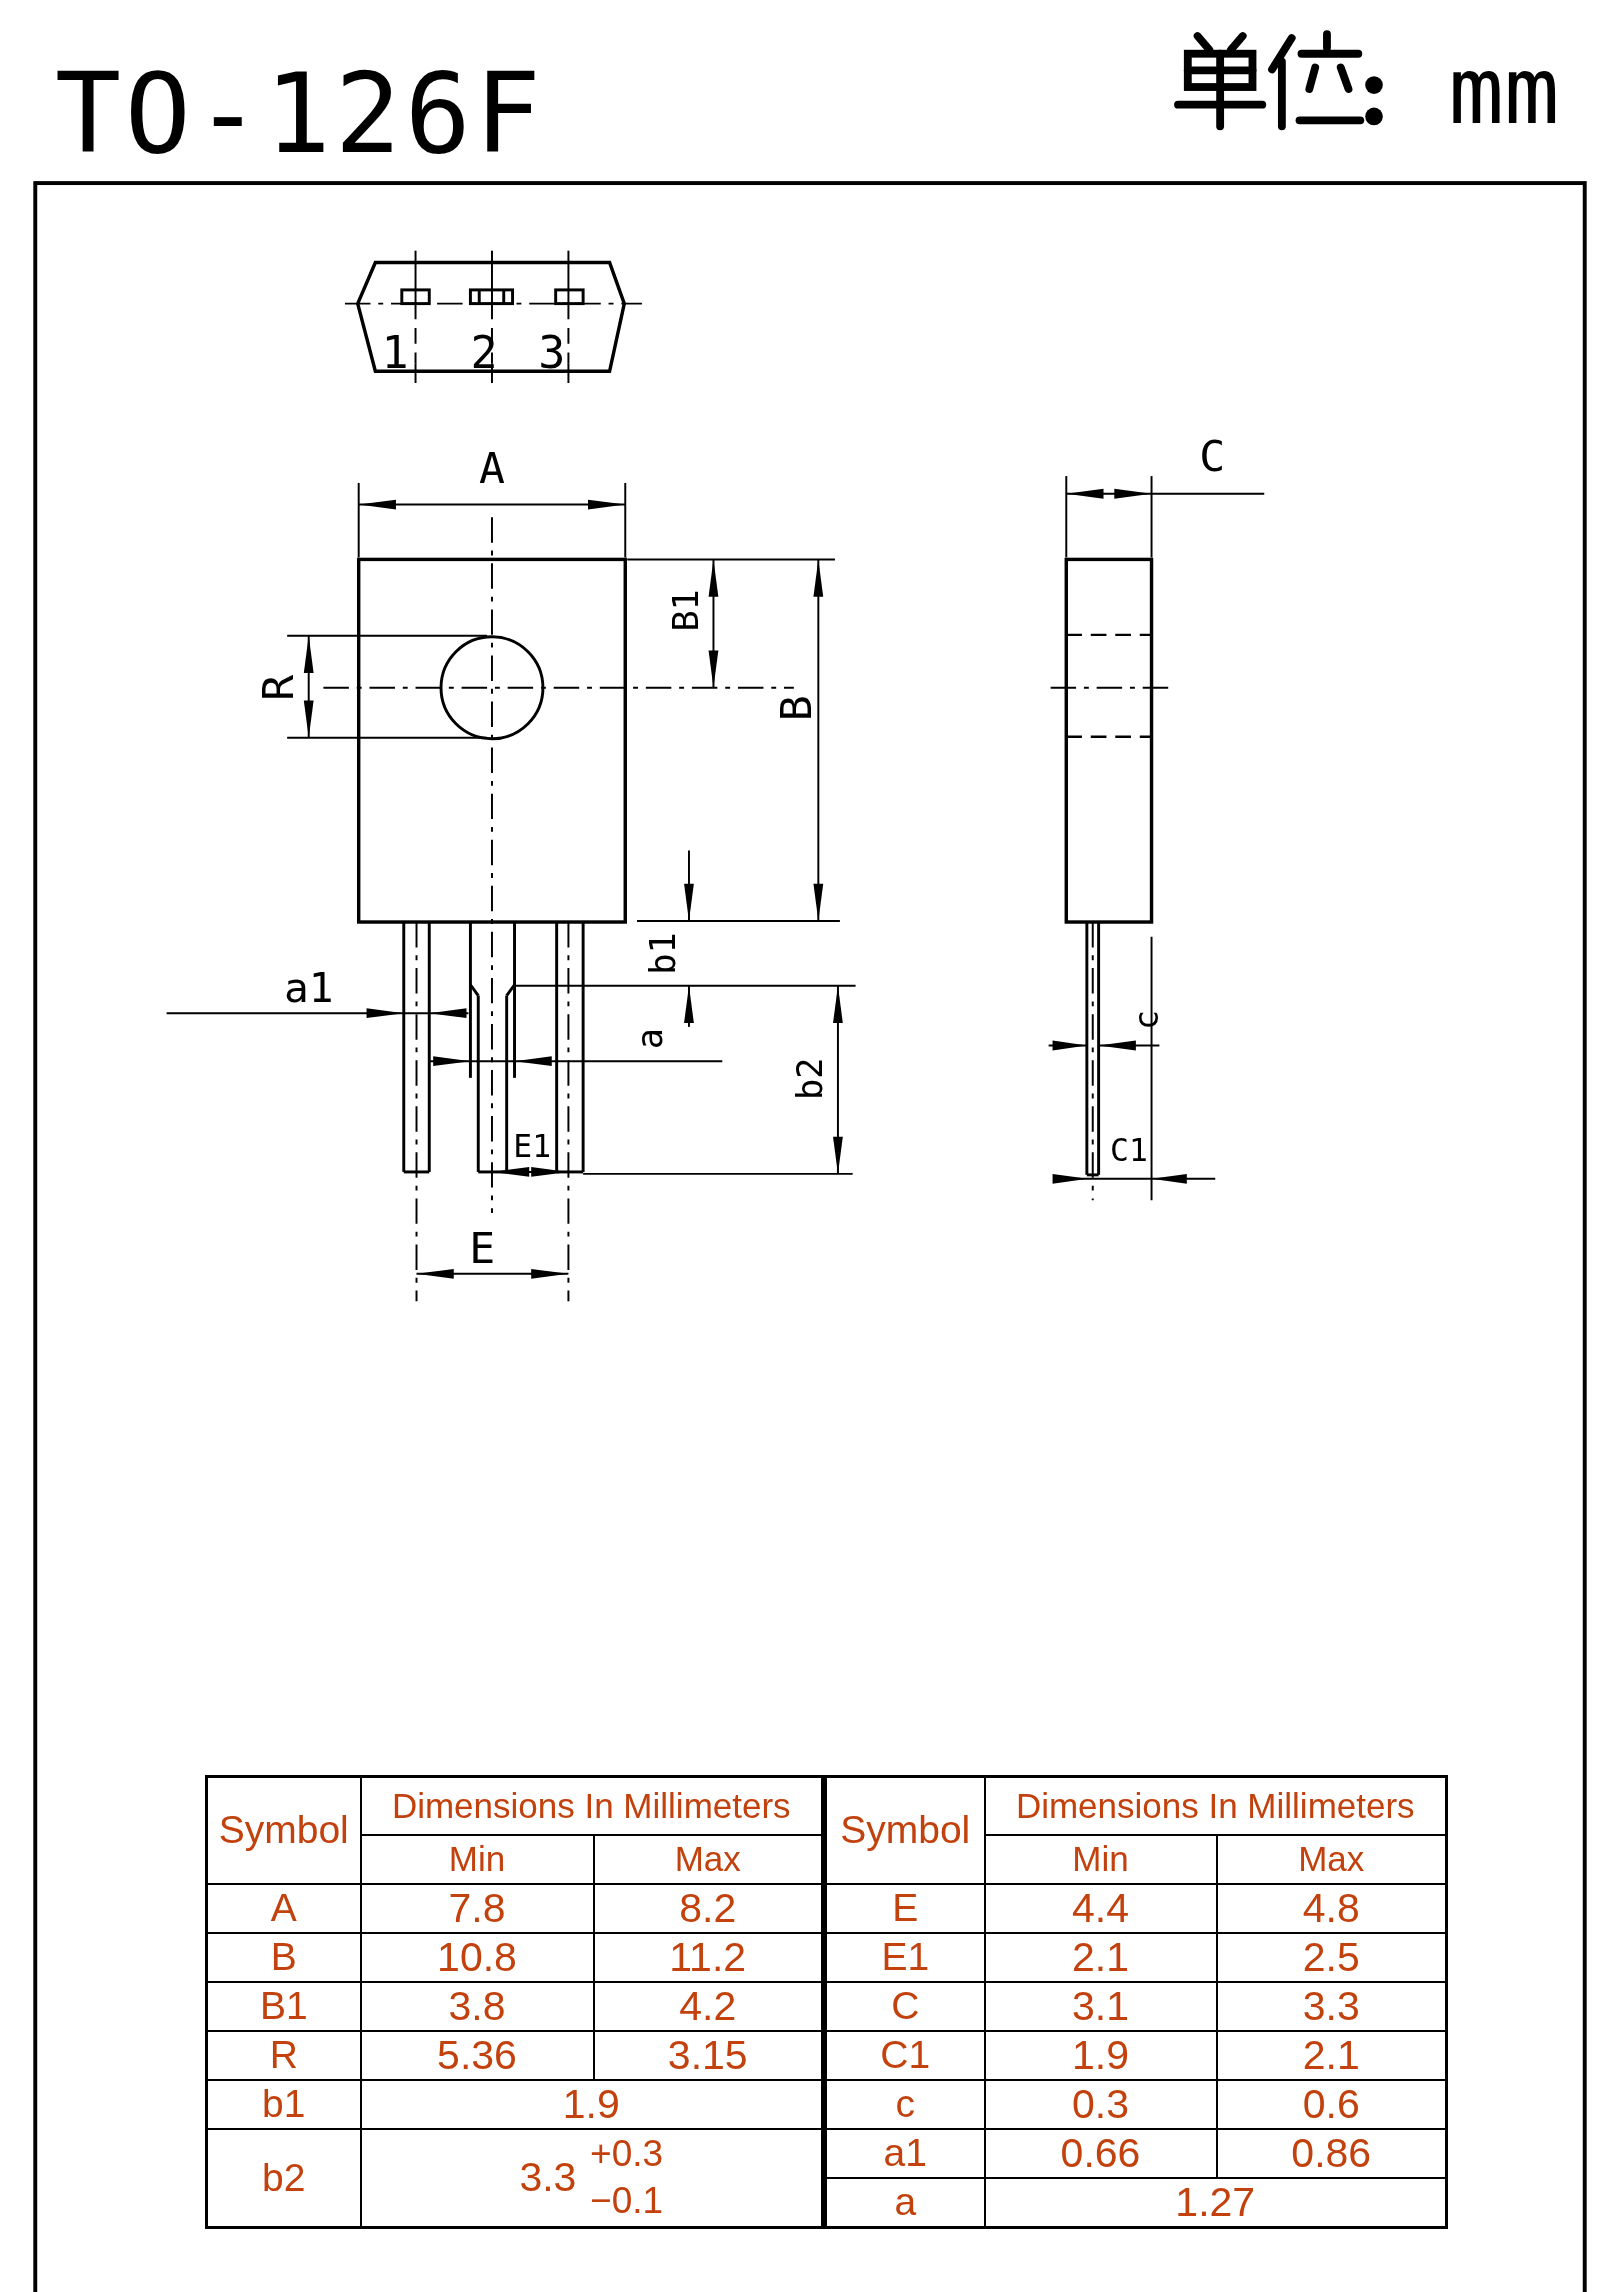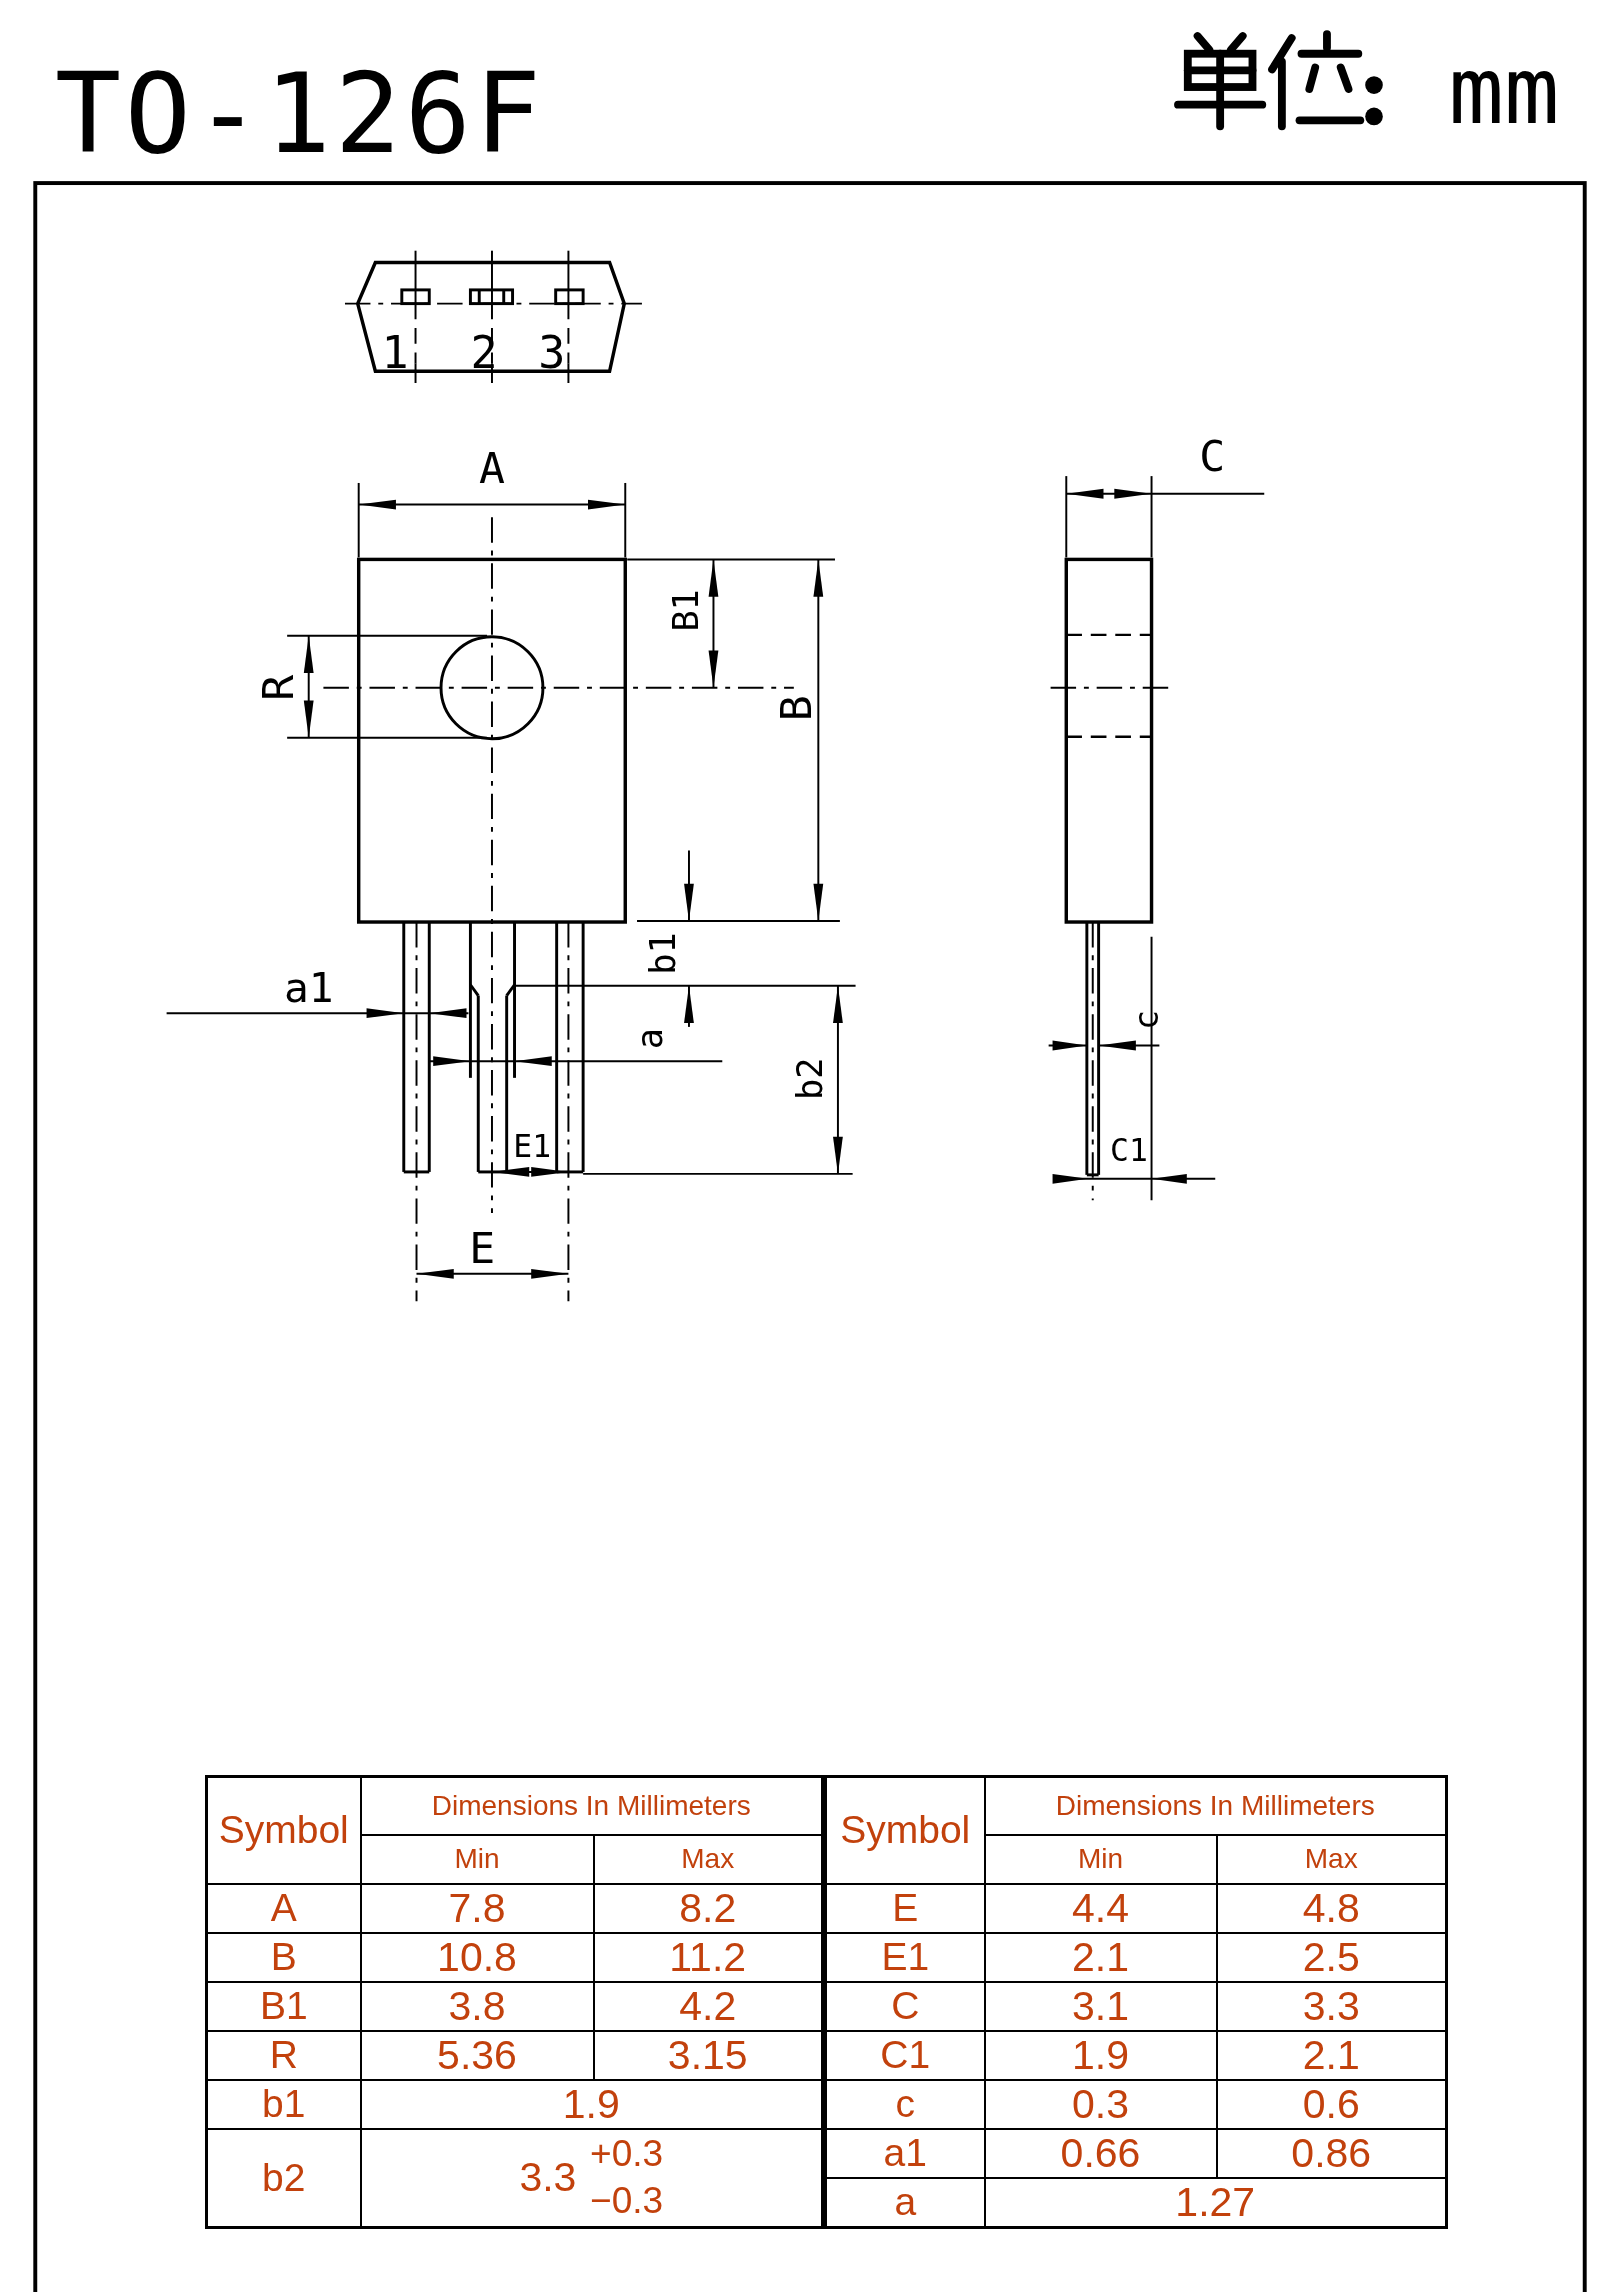--- a/index.html
+++ b/index.html
@@ -19,21 +19,21 @@
   .title{font-size:112px;letter-spacing:4px;}
   .mmtxt{font-size:94px;}
   .cjk{stroke:#000;stroke-width:8;stroke-linecap:round;fill:none;}
   .cjkdot{fill:#000;stroke:none;}
   .dimtables{position:absolute;left:205px;top:1753px;display:flex;color:#c2410c;}
   table{border-collapse:collapse;table-layout:fixed;border:3.9px solid #000;
         font-family:"Liberation Sans",sans-serif;}
   td{border:2px solid #000;text-align:center;vertical-align:middle;padding:0;overflow:hidden;}
   tr{border-top:2.9px solid #000;border-bottom:2.9px solid #000;}
   .h59{height:58px;}.h50{height:49px;}.h49{height:48px;}.h48{height:47px;}.h100{height:98px;}
-  .hdr{font-size:28px;}
+  .hdr{font-size:35px;}
   .symc{font-size:39px;}
   .val{font-size:41px;}
   .tolwrap{display:flex;align-items:center;justify-content:center;gap:13.7px;}
   .tolstack{display:flex;flex-direction:column;font-size:37px;line-height:1.25;text-align:right;}
 </style>
 </head>
 <body>
 
 <div id="page">
 
@@ -278,21 +278,21 @@
       <td class="symc">b1</td>
       <td colspan="2" class="val">1.9</td>
     </tr>
     <tr class="h100">
       <td class="symc">b2</td>
       <td colspan="2">
         <div class="tolwrap">
           <span class="val">3.3</span>
           <span class="tolstack">
             <span>+0.3</span>
-            <span>−0.3</span>
+            <span>−0.1</span>
           </span>
         </div>
       </td>
     </tr>
   </tbody>
       </table>
 
   <table style="width:621px">
     <colgroup>
           <col style="width:159px">

